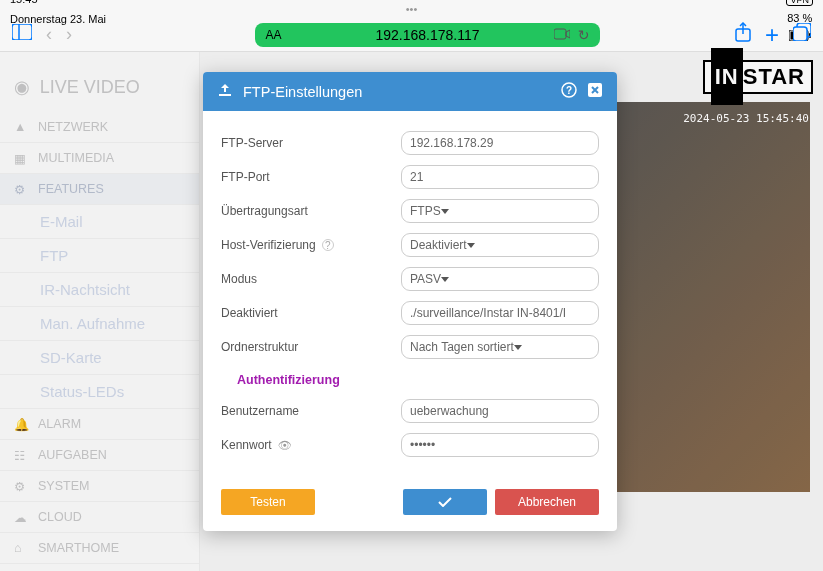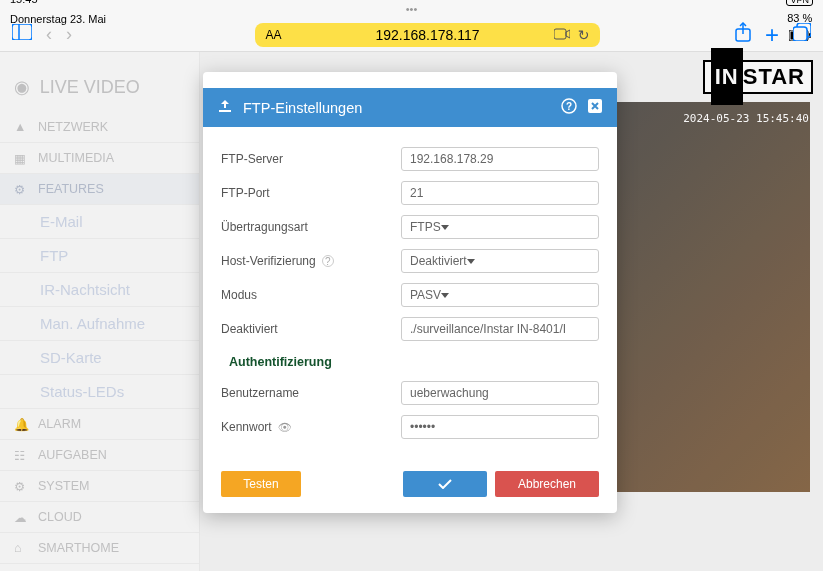--- a/index.html
+++ b/index.html
@@ -7,58 +7,58 @@
 
 .status-bar { height: 18px; background: #f7f7f7; display: flex; align-items: center; padding: 0 10px; font-size: 11px; color: #000; }
 .status-left { display: flex; gap: 8px; flex-direction: column; }
 .status-center { position: absolute; left: 50%; transform: translateX(-50%); color: #999; }
 .status-right { margin-left: auto; display: flex; gap: 6px; align-items: center; flex-direction: column; }
 
 .browser-bar { height: 34px; background: #f7f7f7; border-bottom: 1px solid #ddd; display: flex; align-items: center; padding: 0 12px; gap: 14px; }
 .bb-icon { color: #007aff; font-size: 18px; }
 .bb-icon.dis { color: #bbb; }
 .url-area { flex: 1; display: flex; align-items: center; justify-content: center; gap: 12px; }
-.url-box { background: #fde047; border-radius: 8px; padding: 4px 120px; font-size: 14px; color: #000; display: flex; align-items: center; gap: 10px; position: relative; margin-left: 48px; }
+.url-box { background: #22c55e; border-radius: 8px; padding: 4px 120px; font-size: 14px; color: #000; display: flex; align-items: center; gap: 10px; position: relative; margin-left: 48px; }
 .aa { position: absolute; left: 10px; font-size: 12px; }
 .url-actions { position: absolute; right: 10px; display: flex; gap: 8px; color: #555; font-size: 14px; }
 
 .main { position: relative; height: 519px; background: #f5f5f5; }
 .overlay { position: absolute; inset: 0; background: rgba(0,0,0,0.03); }
 
 .sidebar { position: absolute; left: 0; top: 0; width: 200px; height: 100%; background: #fafafa; border-right: 1px solid #eee; padding-top: 18px; }
 .sb-title { font-size: 18px; color: #c7c7c8; padding: 6px 14px 14px; display: flex; align-items: center; gap: 10px; font-weight: 500; }
 .sb-item { padding: 8px 14px; font-size: 12.5px; color: #c7c7c8; display: flex; align-items: center; gap: 10px; border-bottom: 1px solid #f0f0f0; }
 .sb-sub { padding: 8px 14px 8px 40px; font-size: 15px; color: #cfd7e8; border-bottom: 1px solid #f0f0f0; }
 .sb-item.active { background: #f0f2f5; color: #b8c0d0; }
 .sb-ic { width: 14px; height: 14px; display: inline-block; }
 
 .content { position: absolute; left: 210px; top: 0; right: 0; height: 100%; }
 .logo { position: absolute; right: 10px; top: 8px; background: #fff; border: 2px solid #000; padding: 2px 6px; font-size: 22px; font-weight: bold; letter-spacing: 1px; }
 .logo .in { background: #000; color: #fff; padding: 16px 4px; }
 .cam-bg { position: absolute; left: 0; top: 50px; width: 600px; height: 390px; background: linear-gradient(135deg, #3a4a5a, #8a6a4a); }
 .timestamp { position: absolute; right: 14px; top: 60px; color: #fff; font-size: 11px; font-family: monospace; }
 
 .modal { position: absolute; left: 203px; top: 20px; width: 414px; background: #fff; border-radius: 4px; box-shadow: 0 4px 20px rgba(0,0,0,0.25); overflow: hidden; }
-.modal-head { background: #3e8ed0; color: #fff; padding: 10px 14px; display: flex; align-items: center; gap: 10px; font-size: 14.5px; margin-top: 16px; }
+.modal-head { background: #3e8ed0; color: #fff; padding: 10px 14px; display: flex; align-items: center; gap: 10px; font-size: 14.5px; }
 .modal-head .spacer { flex: 1; }
 .mh-ic { width: 16px; height: 16px; cursor: pointer; }
 
 .modal-body { padding: 20px 18px 12px; }
 .frow { display: flex; align-items: center; margin-bottom: 10px; font-size: 12px; color: #555; }
 .flabel { width: 180px; display: flex; align-items: center; gap: 6px; }
 .fcntrl { flex: 1; }
-.fcntrl input, .fcntrl .sel { width: 100%; border: 1px solid #ccc; border-radius: 3px; padding: 4px 8px; font-size: 12px; color: #666; background: #fff; }
+.fcntrl input, .fcntrl .sel { width: 100%; border: 1px solid #ccc; border-radius: 9px; padding: 4px 8px; font-size: 12px; color: #666; background: #fff; }
 .fcntrl .sel { display: flex; align-items: center; cursor: pointer; }
 .caret { width: 0; height: 0; border-left: 4px solid transparent; border-right: 4px solid transparent; border-top: 5px solid #555; }
-.section-title { font-size: 12.5px; font-weight: bold; color: #14532d; margin: 14px 8px 12px; }
+.section-title { font-size: 12.5px; font-weight: bold; color: #a21caf; margin: 14px 16px 12px; }
 .help-ic { font-size: 10px; color: #aaa; border: 1px solid #ccc; border-radius: 50%; width: 12px; height: 12px; display: inline-flex; align-items: center; justify-content: center; }
 
 .modal-foot { padding: 10px 18px 16px; display: flex; gap: 8px; }
 .btn { border: none; padding: 6px 0; font-size: 12px; color: #fff; border-radius: 2px; cursor: pointer; text-align: center; }
-.btn-test { background: #f5a623; width: 80px; }
+.btn-test { background: #f5a623; width: 94px; }
 .foot-spacer { flex: 1; }
 .btn-ok { background: #3e8ed0; width: 84px; display: flex; align-items: center; justify-content: center; }
 .btn-cancel { background: #d9534f; width: 104px; }
 
 .check-bg { position: absolute; left: 50%; top: 200px; transform: translateX(-50%); width: 130px; height: 130px; background: #fff; border-radius: 18px; opacity: 0.15; display: flex; align-items: center; justify-content: center; pointer-events: none; }
 .check-bg svg { width: 70px; height: 70px; }
 </style>
 </head>
 <body>
 
@@ -246,20 +246,29 @@
             <div class="sel">
               <span>PASV</span>
               <span class="caret"></span>
             </div>
           </div>
         </div>
       <div class="frow">
           <div class="flabel">Deaktiviert</div>
           <div class="fcntrl"><input value="./surveillance/Instar IN-8401/I" style=""></div>
         </div>
+      <div class="frow">
+          <div class="flabel">Ordnerstruktur</div>
+          <div class="fcntrl">
+            <div class="sel">
+              <span>Nach Tagen sortiert</span>
+              <span class="caret"></span>
+            </div>
+          </div>
+        </div>
       <div class="section-title">Authentifizierung</div>
       <div class="frow">
           <div class="flabel">Benutzername</div>
           <div class="fcntrl"><input value="ueberwachung" style=""></div>
         </div>
       <div class="frow">
           <div class="flabel">
             <span>Kennwort</span>
             <span style="font-size:11px;color:#999">👁</span>
           </div>

